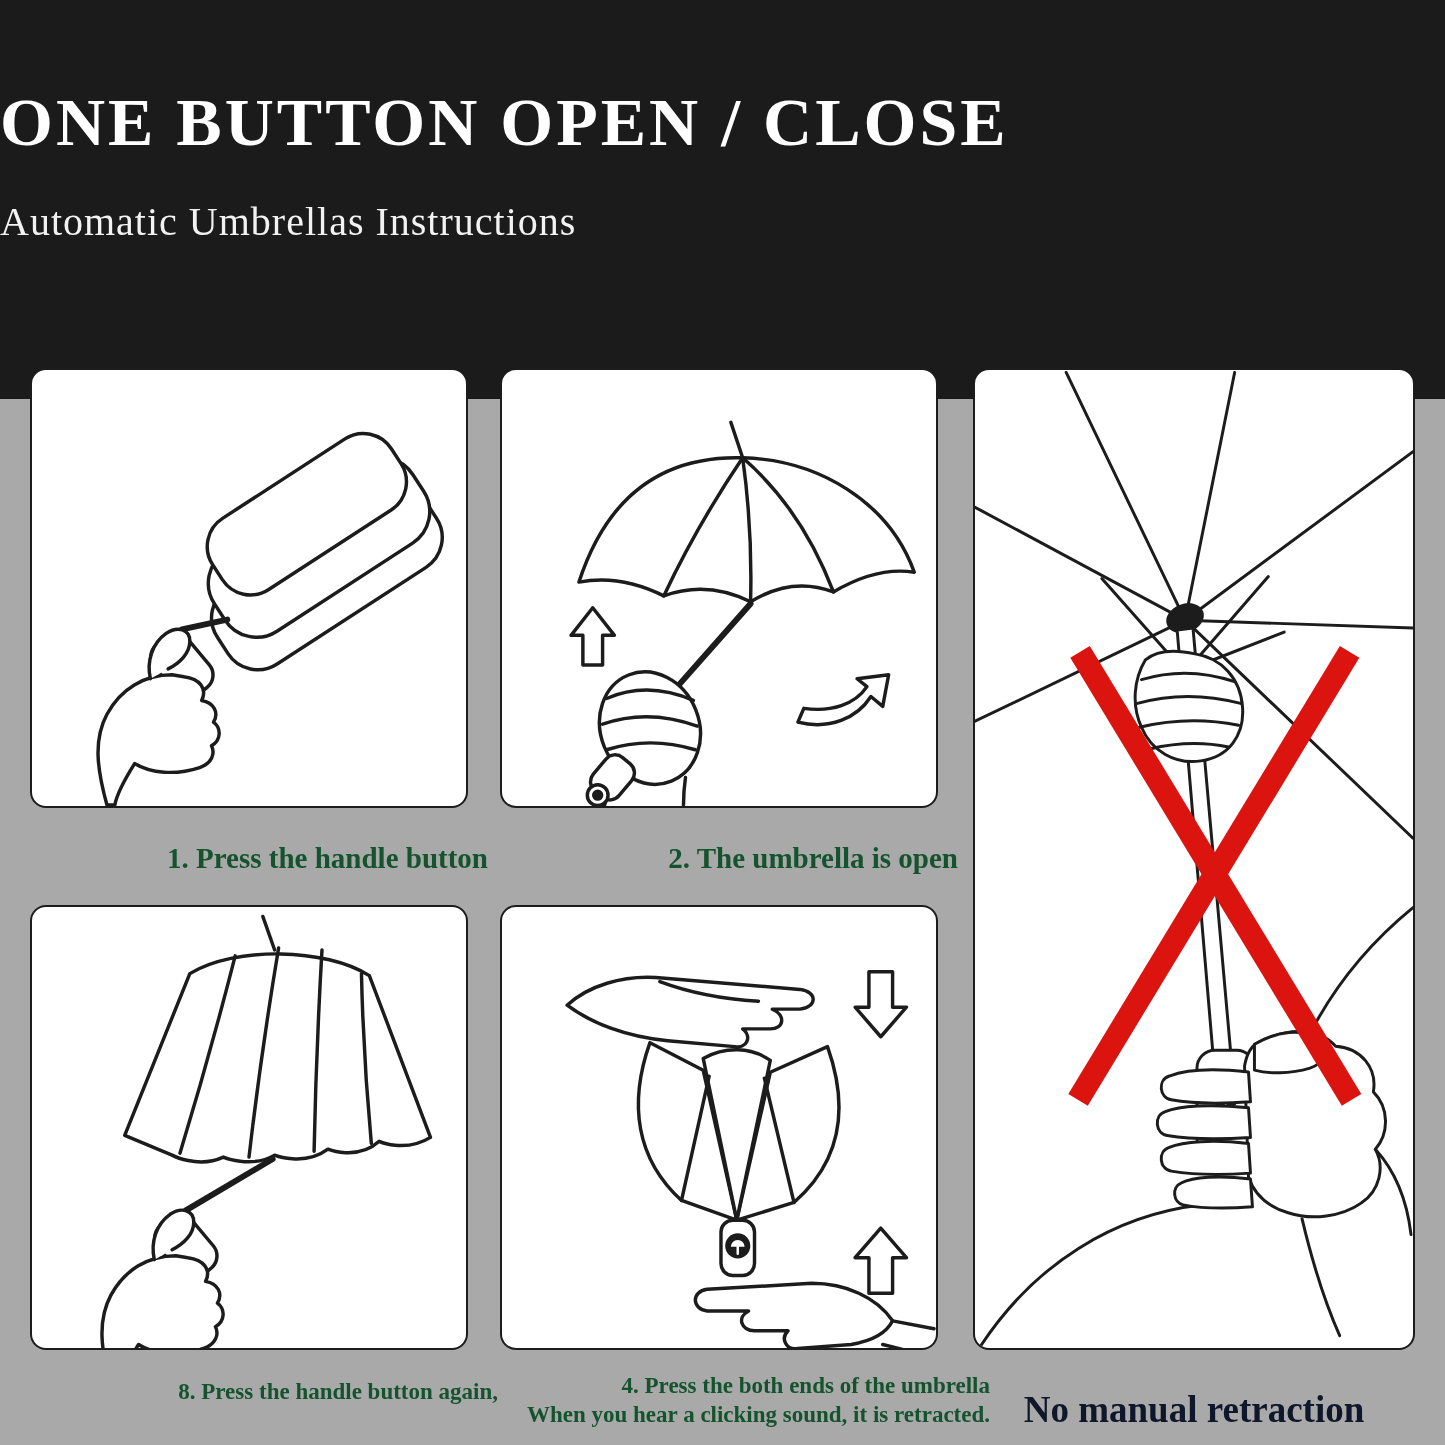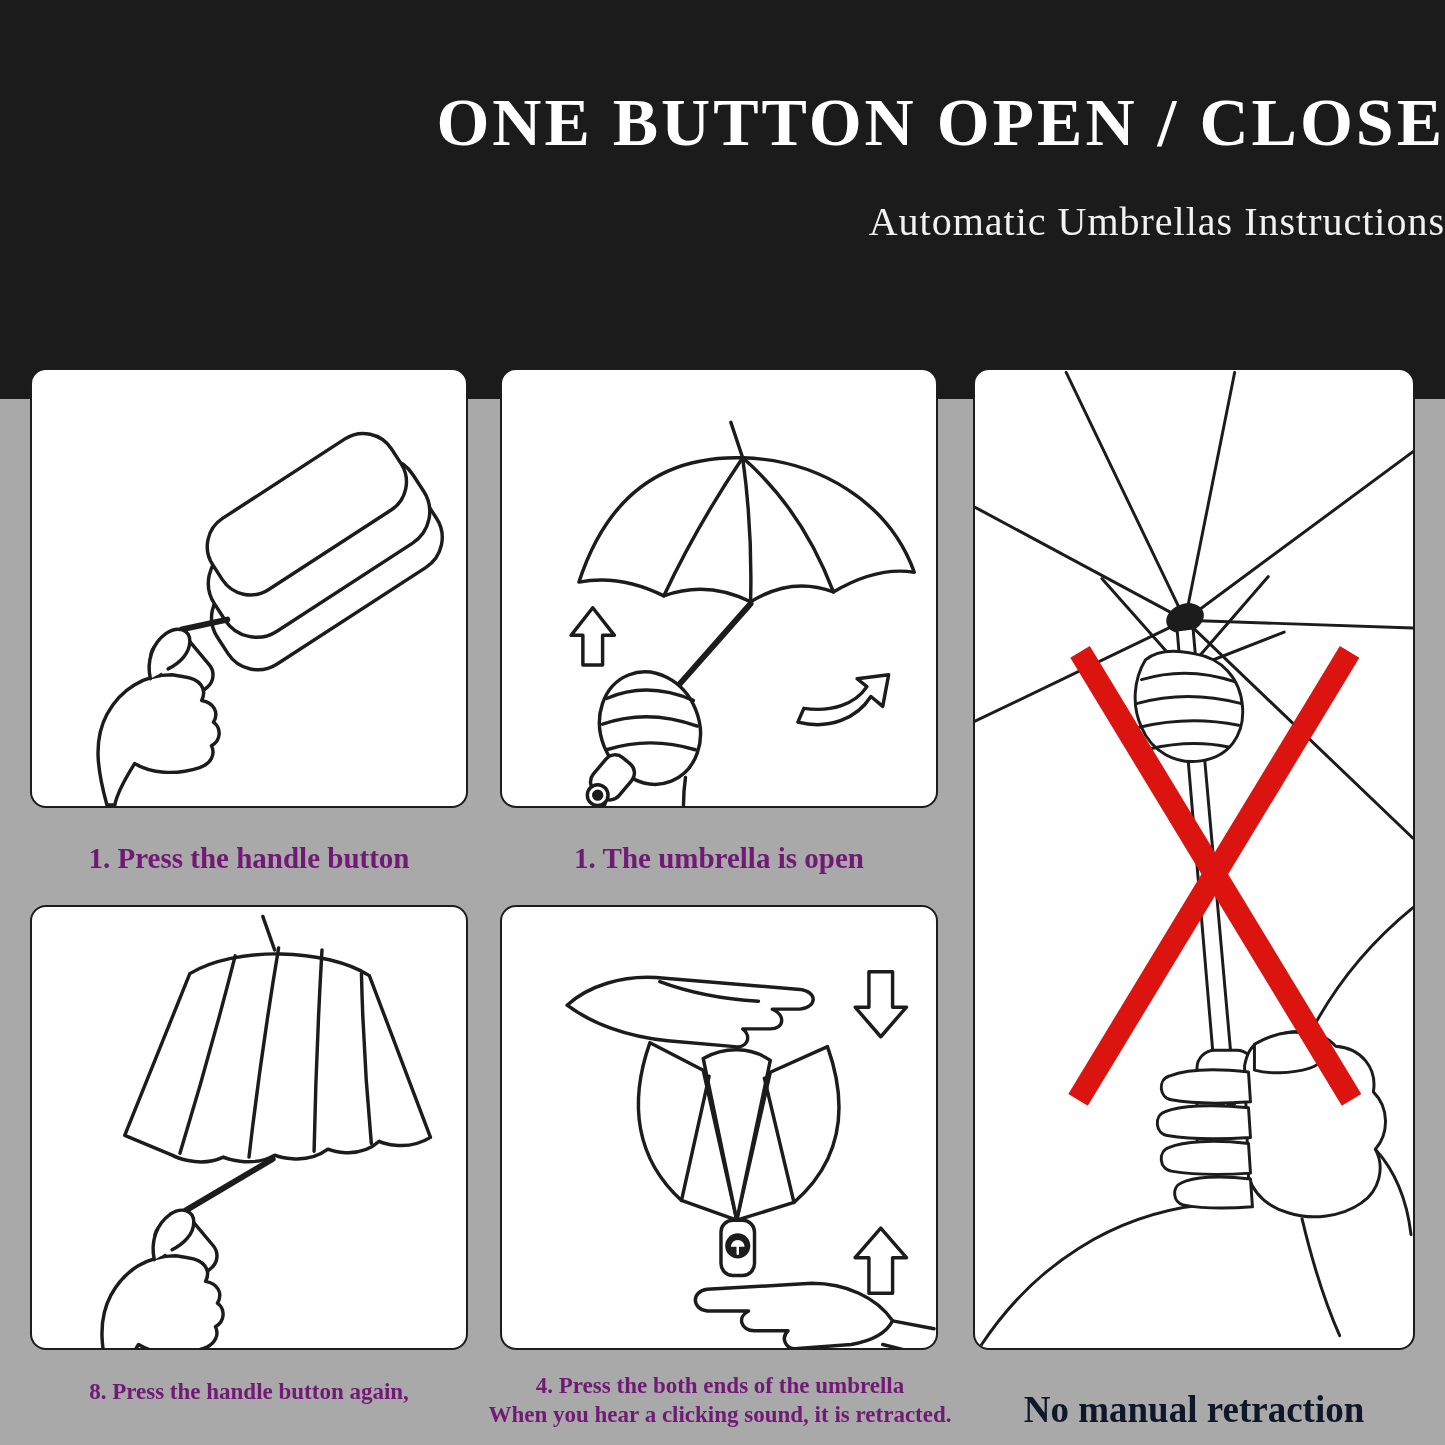--- a/index.html
+++ b/index.html
@@ -8,21 +8,21 @@
     width: 1445px; height: 1445px;
     background: #a9a9a9;
     font-family: "Liberation Serif", serif;
     position: relative;
     overflow: hidden;
   }
   .header {
     position: absolute; left: 0; top: 0;
     width: 1445px; height: 399px;
     background: #1b1b1b;
-    text-align: right;
+    text-align: left;
   }
   .title {
     margin: 0; padding-top: 88px;
     color: #ffffff;
     font-size: 68px; font-weight: 700;
     letter-spacing: 3px; line-height: 1;
   }
   .subtitle {
     margin: 46px 0 0 0;
     color: #f2f2f2;
@@ -37,22 +37,22 @@
     overflow: hidden;
   }
   .panel svg { display: block; width: 100%; height: 100%; }
   .p1 { left: 30px;  top: 368px; width: 438px; height: 440px; }
   .p2 { left: 500px; top: 368px; width: 438px; height: 440px; }
   .p3 { left: 30px;  top: 905px; width: 438px; height: 445px; }
   .p4 { left: 500px; top: 905px; width: 438px; height: 445px; }
   .p5 { left: 973px; top: 368px; width: 442px; height: 982px; }
   .caption {
     position: absolute;
-    text-align: center;
-    color: #701a75;
+    text-align: right;
+    color: #14532d;
     font-weight: 700;
     font-size: 29px;
     line-height: 1.25;
   }
   .cap1 { left: 10px;  top: 840px; width: 478px; }
   .cap2 { left: 480px; top: 840px; width: 478px; }
   .caption.small { font-size: 23px; }
   .cap3 { left: 0px;   top: 1378px; width: 498px; }
   .cap4 { left: 450px; top: 1372px; width: 540px; }
   .warning {
@@ -215,21 +215,21 @@
         </g>
         <g stroke="#dc1410" stroke-width="23" stroke-linecap="butt">
           <path d="M106 282 L380 734"></path>
           <path d="M378 282 L104 734"></path>
         </g>
       </g>
     </svg>
   </section>
 
   <div class="caption cap1">1. Press the handle button</div>
-  <div class="caption cap2">1. The umbrella is open</div>
+  <div class="caption cap2">2. The umbrella is open</div>
   <div class="caption small cap3">
     <div>8. Press the handle button again,</div>
   </div>
   <div class="caption small cap4">
     <div>4. Press the both ends of the umbrella</div>
     <div>When you hear a clicking sound, it is retracted.</div>
   </div>
   <div class="warning">No manual retraction</div>
 
 </div>

